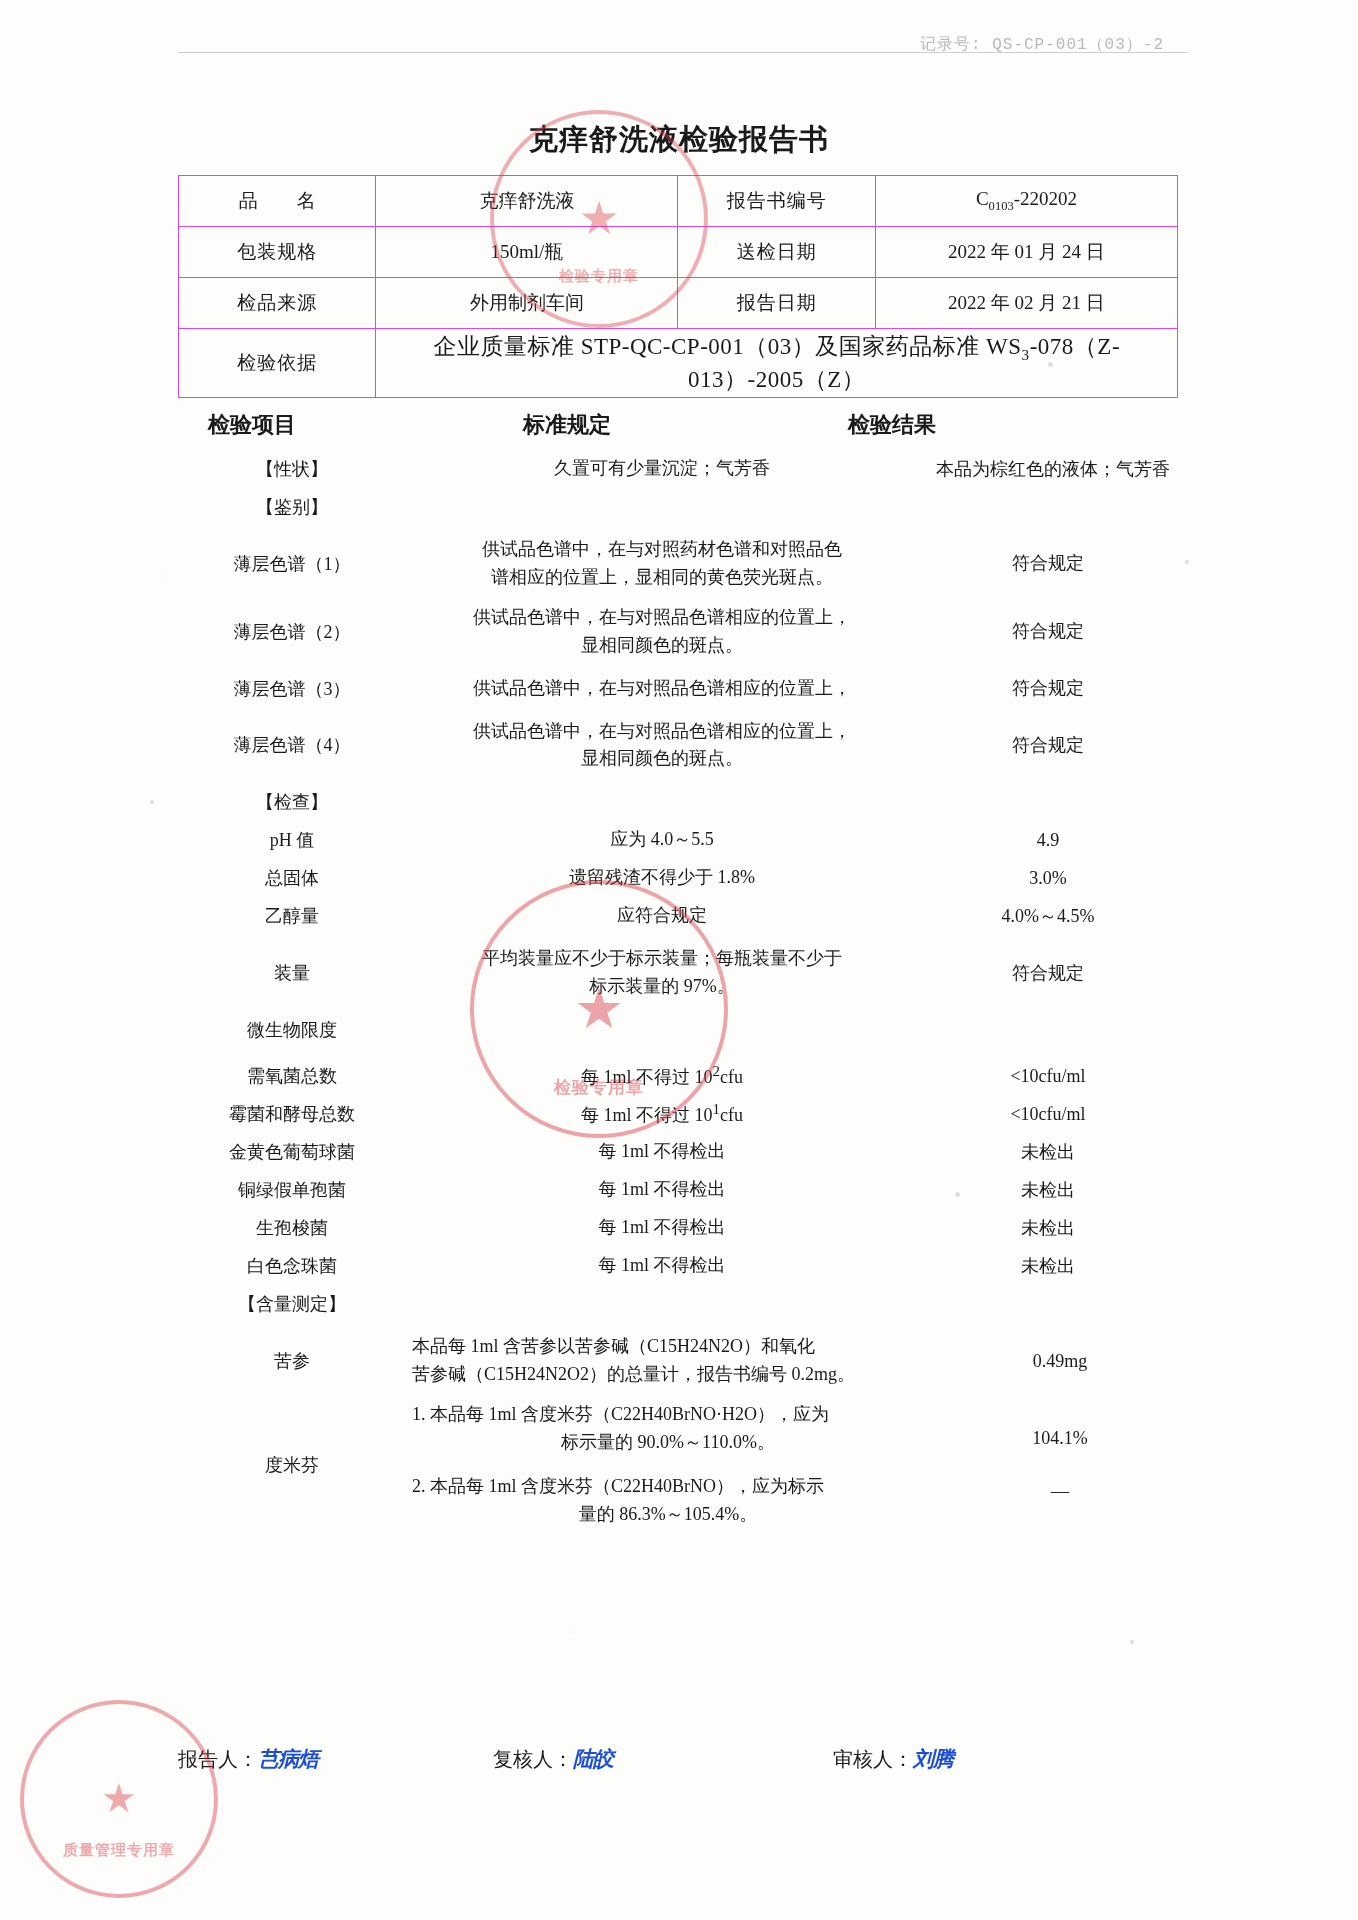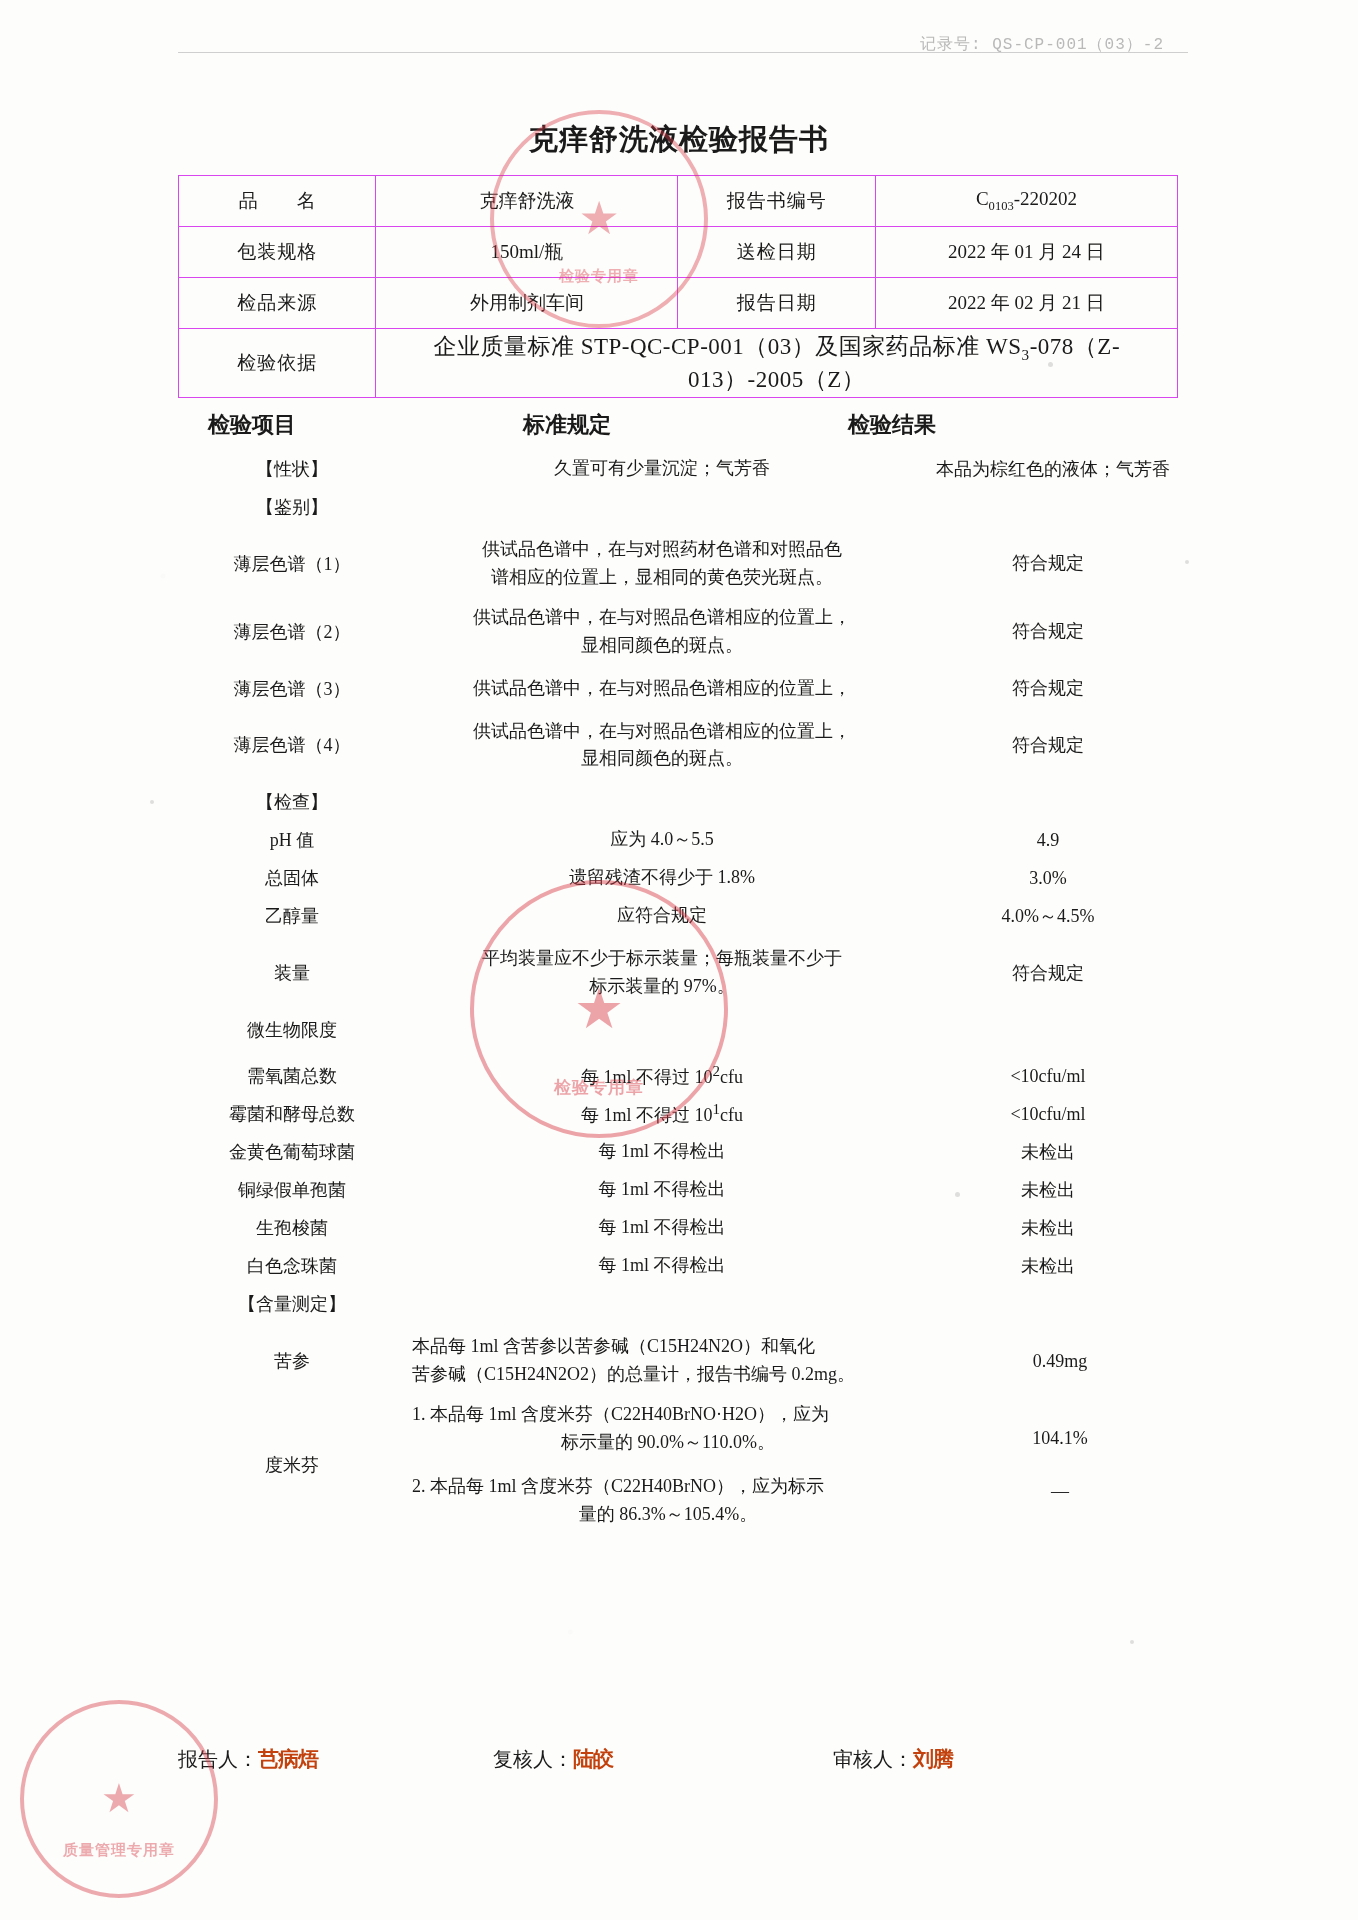--- a/index.html
+++ b/index.html
@@ -162,21 +162,22 @@
     width: 1010px;
     font-size: 20px;
   }
   .sigs .sig { position: absolute; white-space: nowrap; }
   .s1 { left: 0; }
   .s2 { left: 315px; }
   .s3 { left: 655px; }
   .hand {
     font-family: "DejaVu Serif", serif;
     font-weight: bold;
-    color: #c2410c;
+    font-style: italic;
+    color: #1d4ed8;
     letter-spacing: -1px;
     font-size: 21px;
   }
   
   .stamp {
     position: absolute;
     border-radius: 50%;
     pointer-events: none;
     opacity: 0.55;
   }

